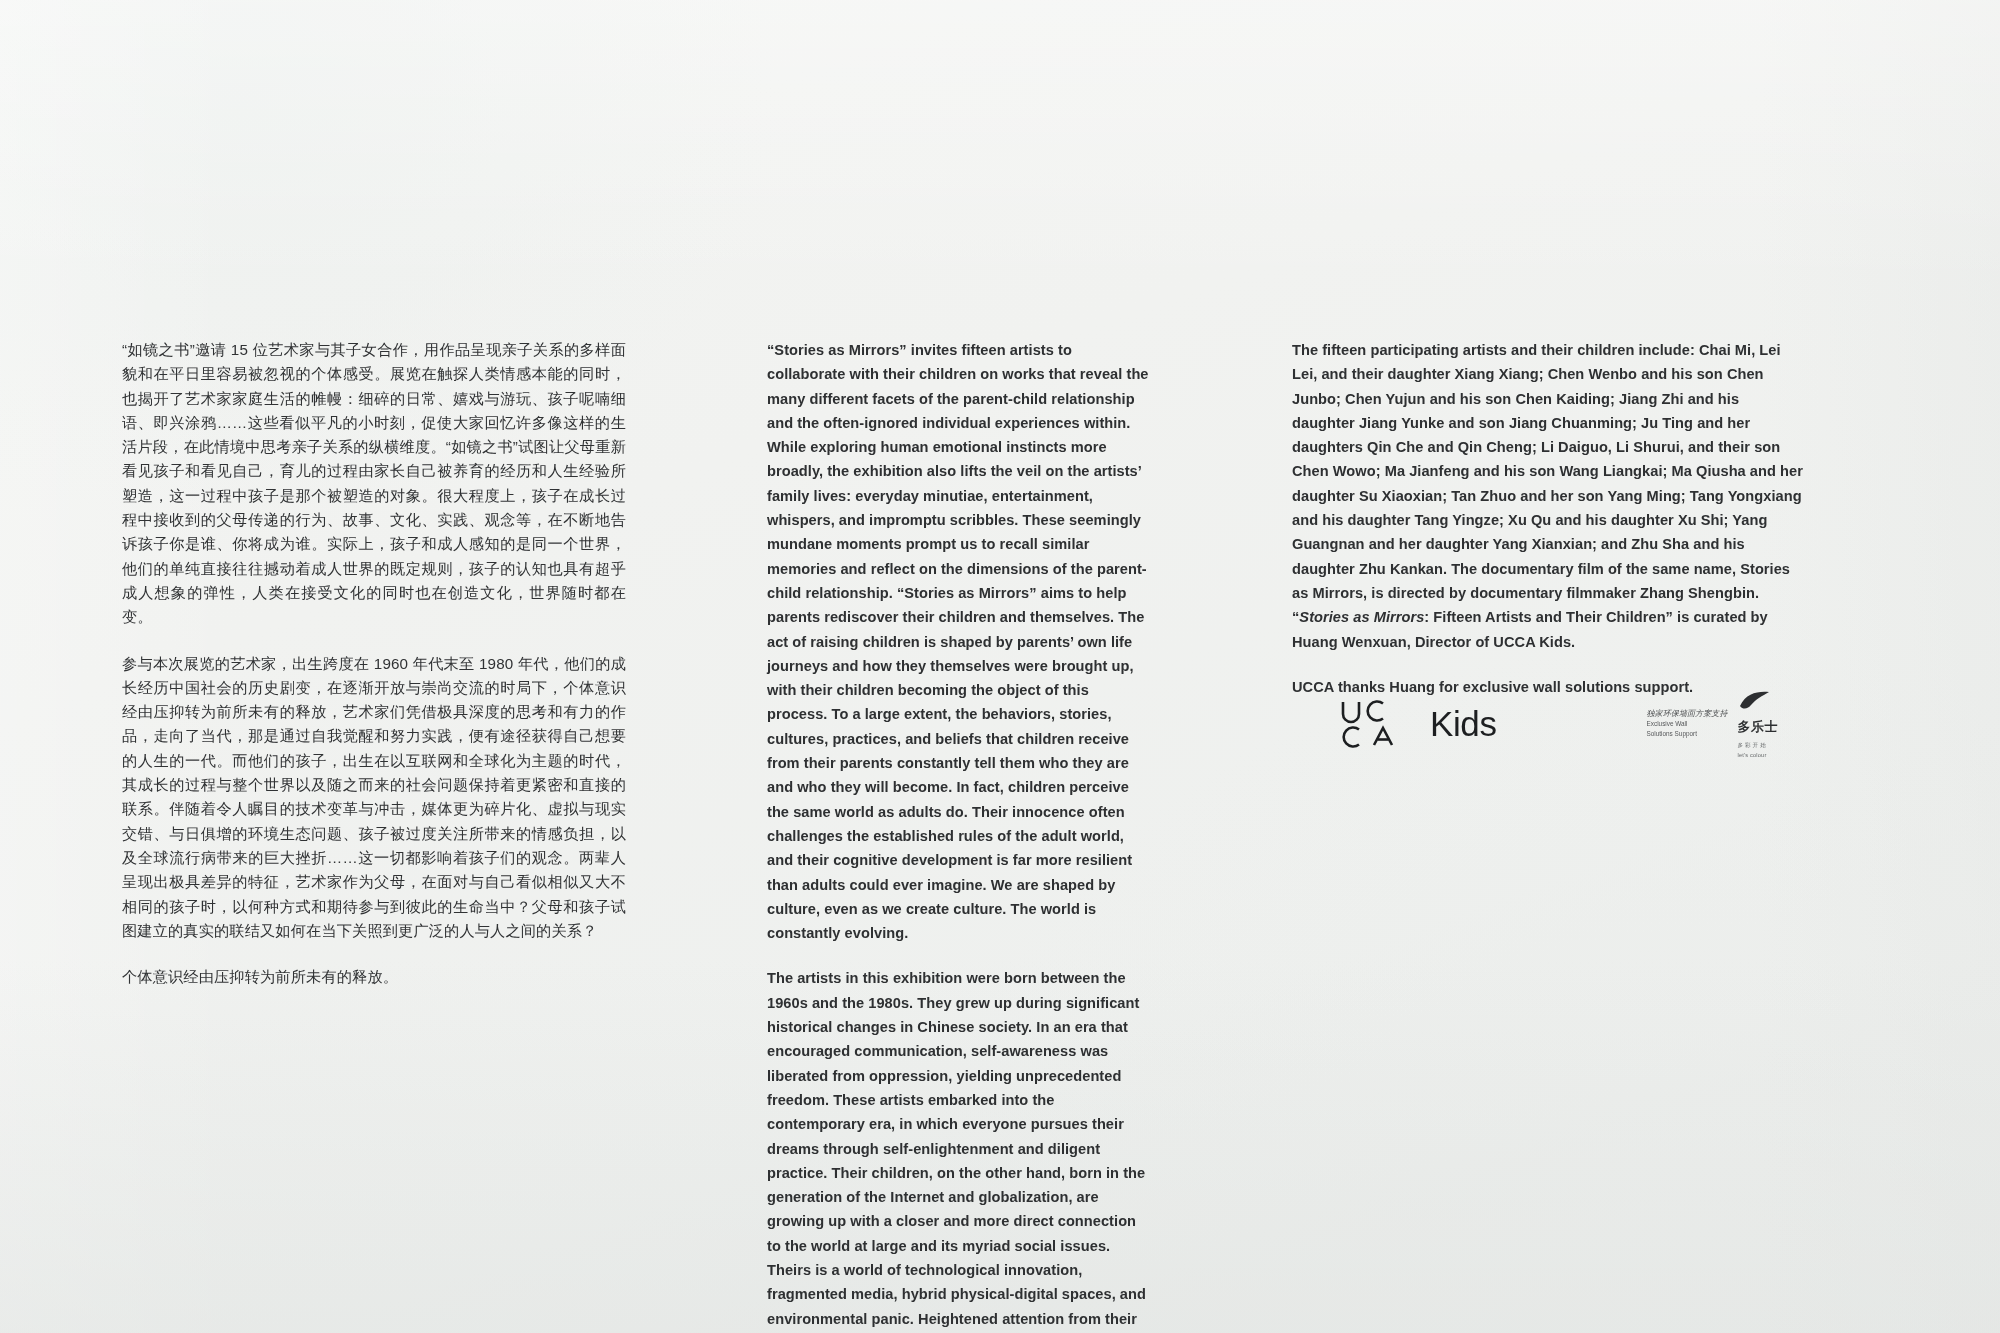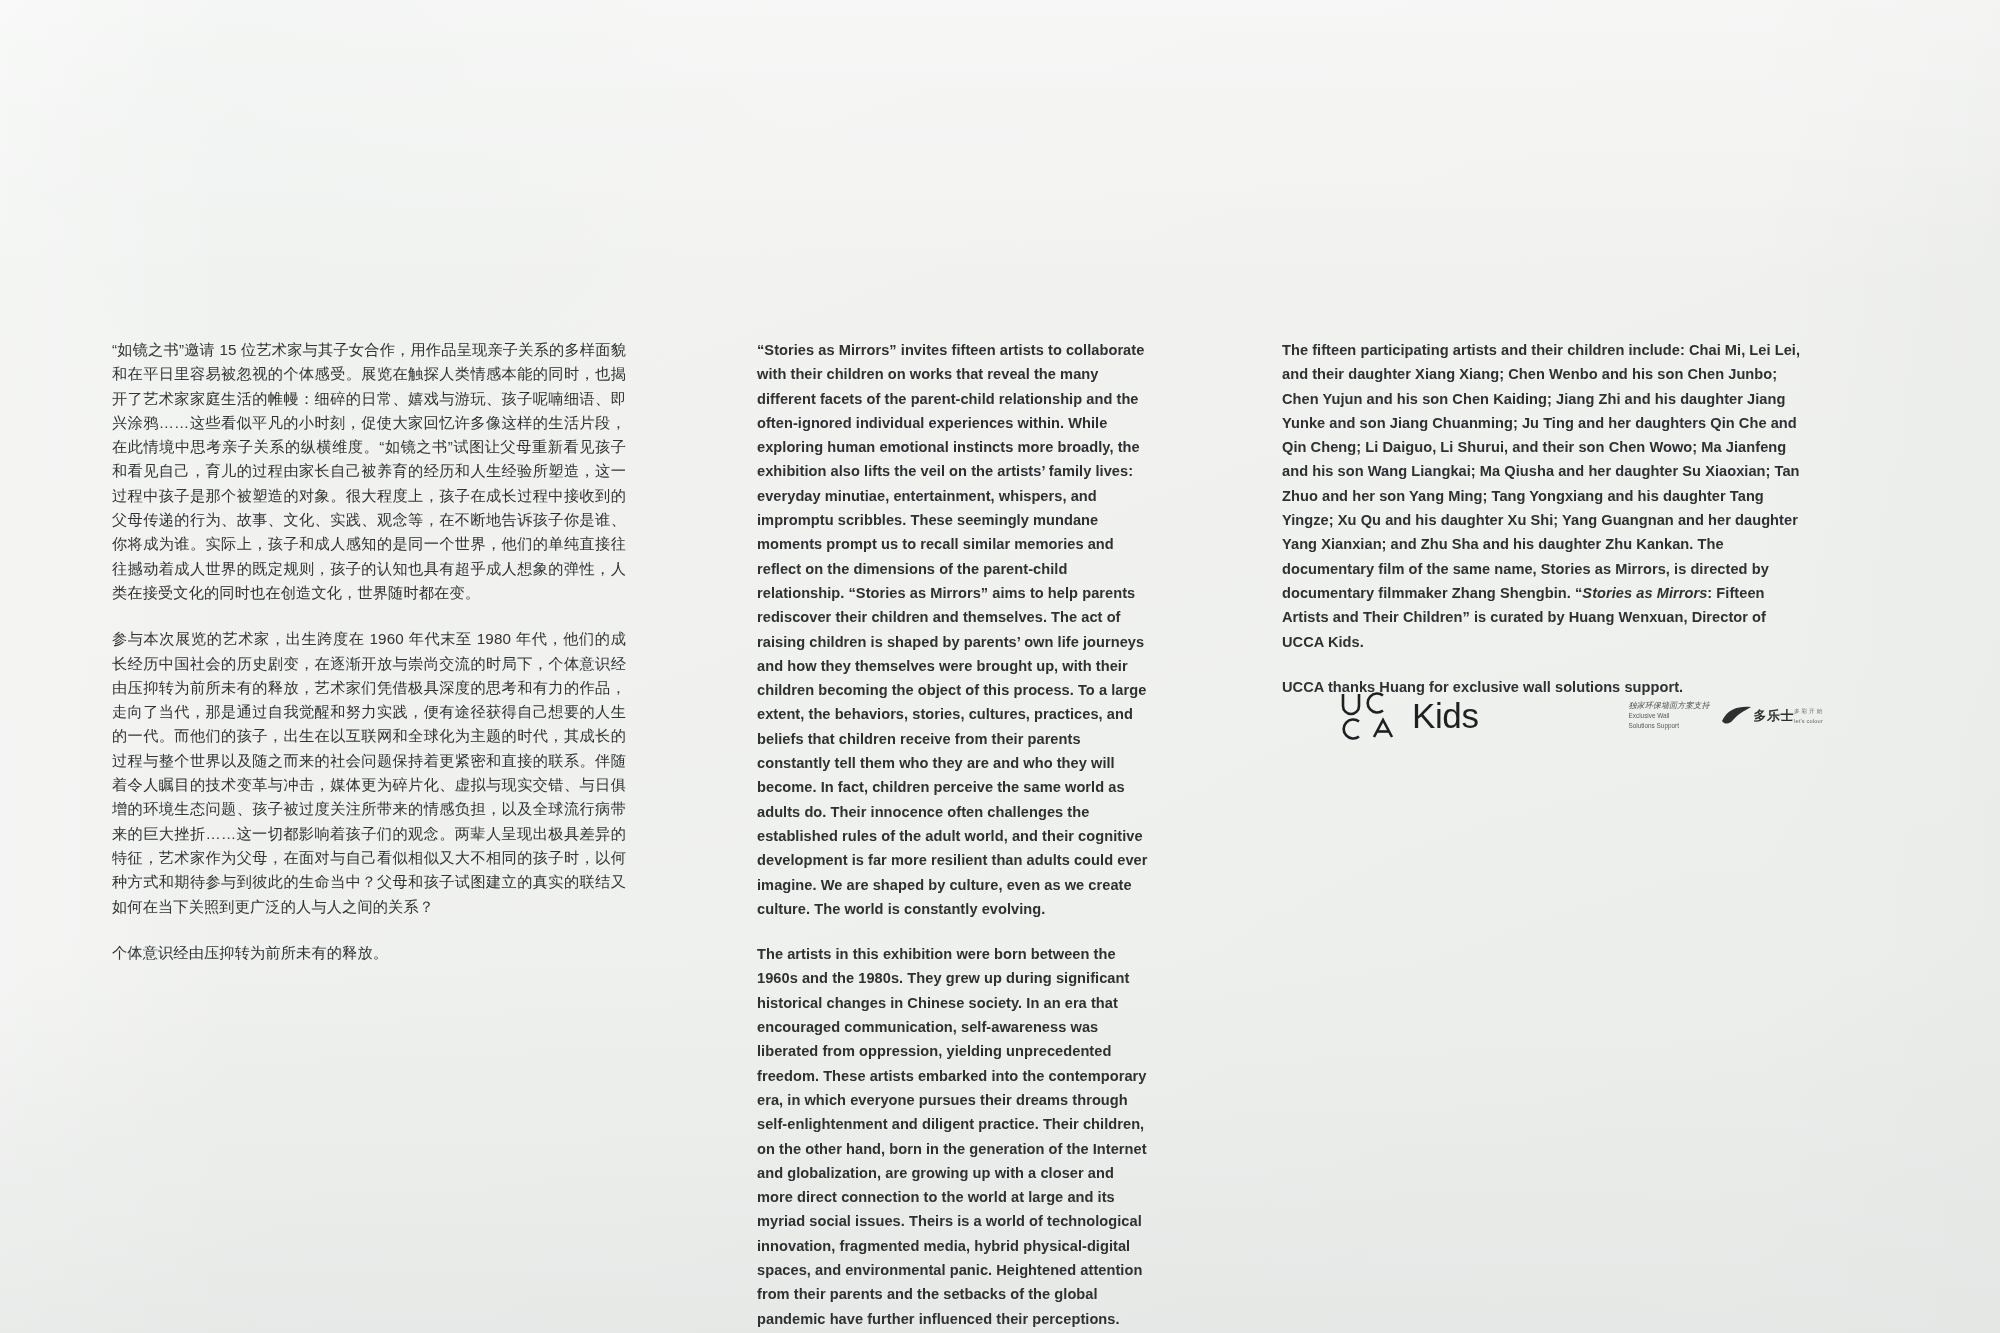--- a/index.html
+++ b/index.html
@@ -48,21 +48,21 @@
   .col-en1 {
     width: 525px;
     padding-left: 115px;
     padding-right: 14px;
   }
   .col-en2 {
     width: 640px;
     padding-left: 115px;
   }
   p {
-    margin: 0 0 22px 2px;
+    margin: 0 0 22px 12px;
     color: #2d2f31;
   }
   .cn p {
     font-size: 15.2px;
     line-height: 24.3px;
     letter-spacing: 0.15px;
     text-align: justify;
     color: #303234;
   }
   .en p {
@@ -82,21 +82,21 @@
     position: absolute;
     top: 690px;
     left: 1340px;
     width: 590px;
     display: flex;
     align-items: center;
   }
   .ucca-logo {
     display: flex;
     align-items: center;
-    gap: 8px;
+    gap: 26px;
   }
   .ucca-mark {
     width: 64px;
     height: 52px;
     position: relative;
   }
   .ucca-mark svg { display: block; }
   .ucca-kids {
     font-size: 35px;
     letter-spacing: -0.4px;
@@ -121,20 +121,22 @@
     font-size: 8px;
     letter-spacing: 0.1px;
     font-style: italic;
   }
   .sponsor-text .enline {
     font-size: 6.4px;
     color: #4a4c4e;
   }
   .dulux {
     display: flex;
+    gap: 6px;
+    flex-direction: column;
   }
   .dulux-mark {
     width: 34px;
     height: 22px;
   }
   .dulux-cn {
     font-size: 13px;
     font-weight: bold;
     color: #1c1e20;
     letter-spacing: 0.5px;

